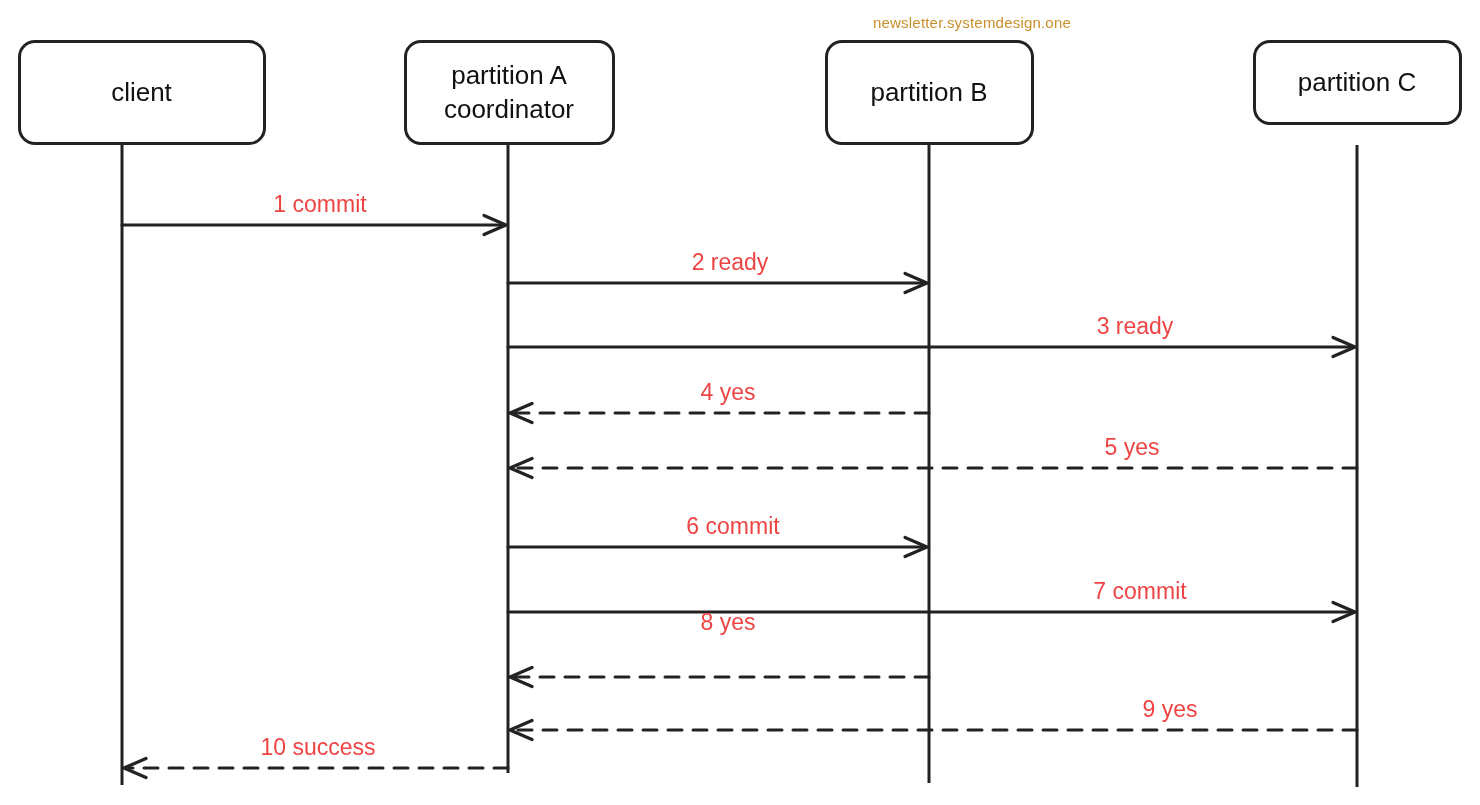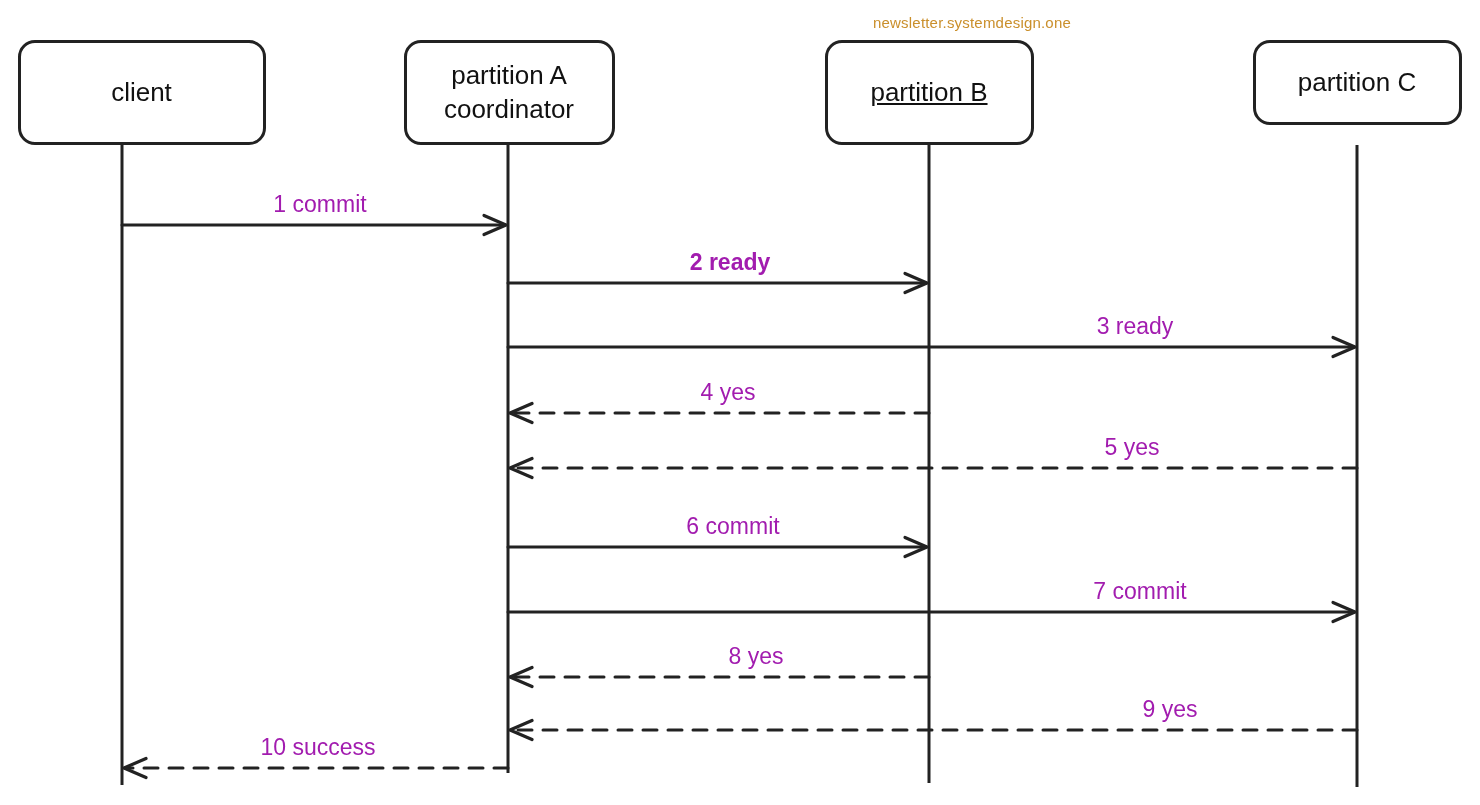--- a/index.html
+++ b/index.html
@@ -42,21 +42,21 @@
     text-align: center;
     font-size: 26px;
     line-height: 1.3;
     color: #111111;
     padding: 0 20px;
   }
   .msg-label {
     position: absolute;
     transform: translateX(-50%);
     font-size: 23px;
-    color: #a21caf;
+    color: #ef4444;
     white-space: nowrap;
     height: 30px;
     line-height: 30px;
   }
 </style>
 </head>
 <body>
 
 <div class="canvas">
   <div class="watermark" style="color: rgb(202, 143, 43);">newsletter.systemdesign.one</div>
@@ -88,32 +88,32 @@
       <path d="M 146 758.5 L 124 768 L 146 777.5" fill="none" stroke="#222222" stroke-width="3.2" stroke-linecap="round" stroke-linejoin="round"></path>
     </svg>
 
   <div id="actors">
       <div class="actor-box" style="left: 17.5px; top: 40px; width: 248px; height: 105px;">
         <span>client</span>
       </div>
       <div class="actor-box" style="left: 403.5px; top: 40px; width: 211px; height: 105px;">
         <span>partition A coordinator</span>
       </div>
-      <div class="actor-box" style="left: 824.5px; top: 40px; width: 209px; height: 105px; text-decoration: underline;">
+      <div class="actor-box" style="left: 824.5px; top: 40px; width: 209px; height: 105px;">
         <span>partition B</span>
       </div>
       <div class="actor-box" style="left: 1252.5px; top: 40px; width: 209px; height: 85px;">
         <span>partition C</span>
       </div>
     </div>
   <div id="labels">
       <div class="msg-label" style="left: 320px; top: 189px;">1 commit</div>
-      <div class="msg-label" style="left: 730px; top: 247px; font-weight: bold;">2 ready</div>
+      <div class="msg-label" style="left: 730px; top: 247px;">2 ready</div>
       <div class="msg-label" style="left: 1135px; top: 311px;">3 ready</div>
       <div class="msg-label" style="left: 728px; top: 377px;">4 yes</div>
       <div class="msg-label" style="left: 1132px; top: 432px;">5 yes</div>
       <div class="msg-label" style="left: 733px; top: 511px;">6 commit</div>
       <div class="msg-label" style="left: 1140px; top: 576px;">7 commit</div>
-      <div class="msg-label" style="left: 728px; top: 641px; margin-left: 28px;">8 yes</div>
+      <div class="msg-label" style="left: 728px; top: 607px;">8 yes</div>
       <div class="msg-label" style="left: 1132px; top: 694px; margin-left: 38px;">9 yes</div>
       <div class="msg-label" style="left: 318px; top: 732px; text-align: center;">10 success</div>
     </div>
 </div>
 
 </body></html>

